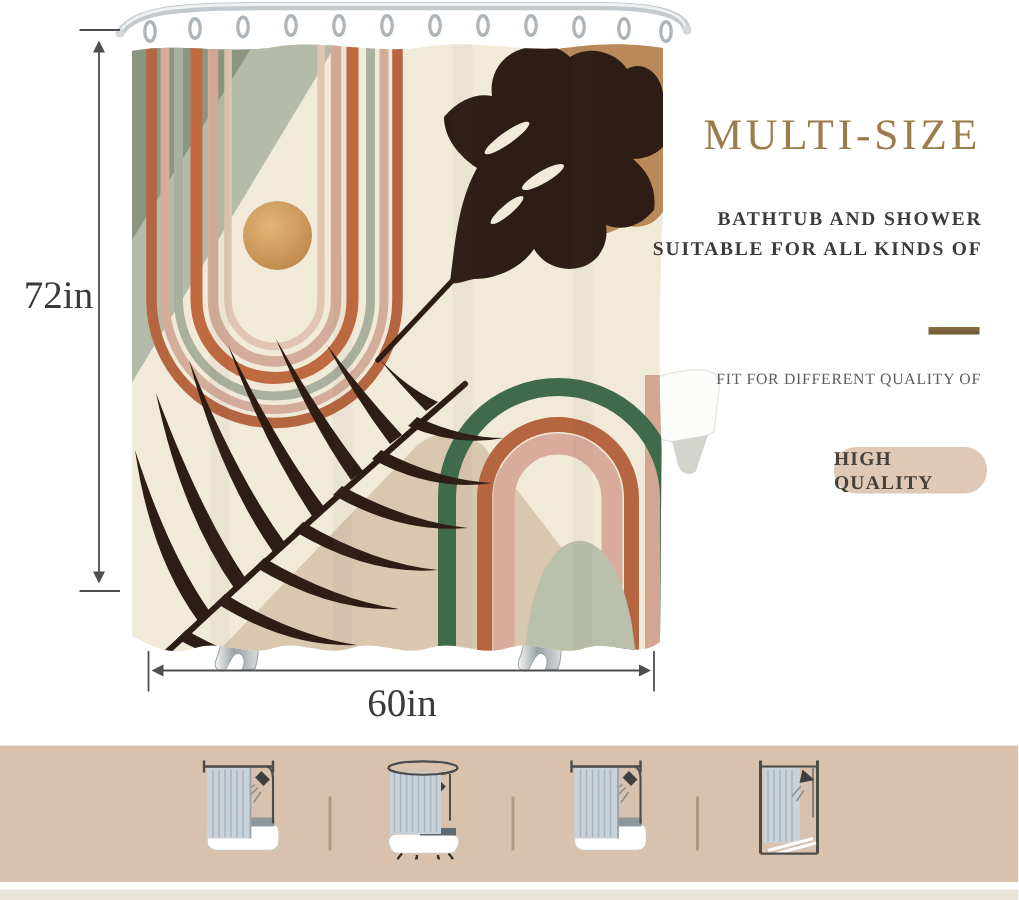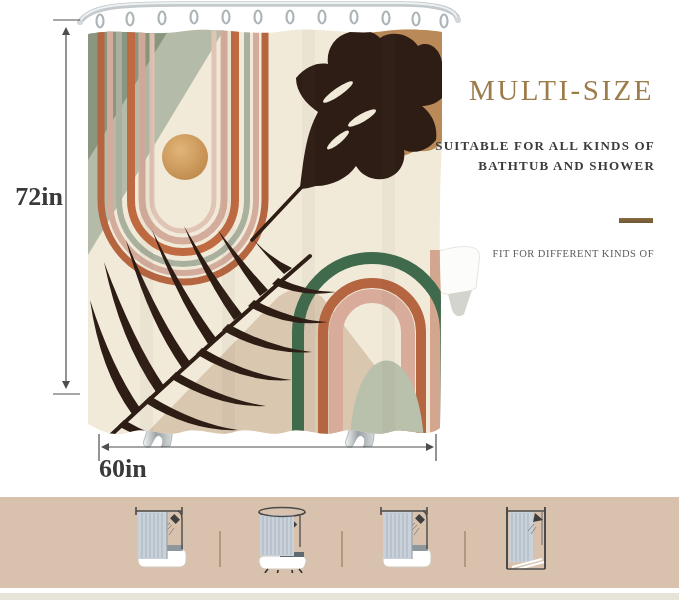--- a/index.html
+++ b/index.html
@@ -1,20 +1,20 @@
 <!DOCTYPE html>
 <html style="--accent-gold: #9d7c4c; --text-dark: #3a3a3a; --text-gray: #5d5d5d; --badge-bg: #dfc8b6; --divider-gold: #8a6c42; --footer-bg: #d8c2ad; --footer-divider: #b3987f; --curtain-cream: #f1ead9; --terracotta: #b5653f; --dusty-pink: #d4ac9c; --sage: #a9b09d; --dark-green: #3f6a4c; --leaf-brown: #2e1d15; --sun-gold: #c9955a; --tan-leaf: #b98a58;"><head>
 <meta charset="utf-8">
 <style>
   html,body{margin:0;padding:0;background:#fff;}
   .stage{position:relative;width:679px;height:600px;background:#ffffff;overflow:hidden;
          font-family:"Liberation Serif", serif;}
-  .dim{position:absolute;color:#3a3a3a;font-size:26px;font-weight:bold;}
+  .dim{position:absolute;color:#3a3a3a;font-size:26px;}
   .dim-h{left:13px;top:182px;width:52px;text-align:center;}
-  .dim-w{left:99px;top:454px;width:338px;text-align:left;}
+  .dim-w{left:99px;top:454px;width:338px;text-align:center;}
   .panel-title{position:absolute;right:25px;top:74px;font-size:29px;font-weight:400;
                letter-spacing:2.5px;color:var(--accent-gold,#9d7c4c);white-space:nowrap;}
   .panel-sub{position:absolute;right:24px;top:136px;text-align:right;font-size:13px;
              font-weight:700;letter-spacing:1.2px;line-height:20px;color:#3b3b3b;white-space:nowrap;}
   .panel-divider{position:absolute;right:26px;top:218px;width:34px;height:5px;
                  background:linear-gradient(var(--divider-gold,#8a6c42),#6f5533);}
   .panel-note{position:absolute;right:25px;top:245px;text-align:right;font-size:10.5px;
               letter-spacing:0.5px;line-height:18px;color:#5d5d5d;white-space:nowrap;}
   .badge{position:absolute;right:21px;top:298px;width:102px;height:31px;border-radius:15px;
          background:var(--badge-bg,#dfc8b6);display:flex;align-items:center;justify-content:center;
@@ -157,27 +157,28 @@
       <path d="M99,434 V461 M106,447 H429 M436,434 V461" fill="none"></path>
       <path d="M101,447 l8,-4 v8 Z M434,447 l-8,-4 v8 Z" fill="#4e4e4e" stroke="none"></path>
     </g>
   </svg>
 
   <div class="dim dim-h">72in</div>
   <div class="dim dim-w">60in</div>
 
   <div class="panel-title">MULTI-SIZE</div>
   <div class="panel-sub">
+    <div>BATHTUB AND SHOWER</div>
     <div>SUITABLE FOR ALL KINDS OF</div>
-    <div>BATHTUB AND SHOWER</div>
   </div>
   <div class="panel-divider"></div>
   <div class="panel-note">
-    <div>FIT FOR DIFFERENT KINDS OF</div>
+    <div>FIT FOR DIFFERENT QUALITY OF</div>
   </div>
+  <div class="badge">HIGH QUALITY</div>
 
   <div class="footer">
     <svg width="0" height="0" style="position:absolute">
       <defs>
         <g id="sym-tub">
           <path d="M10,46 h40 a5,5 0 0 1 5,5 v7 a6,6 0 0 1 -6,6 h-36 a6,6 0 0 1 -6,-6 v-7 a5,5 0 0 1 5,-5" fill="#ffffff" stroke="#cfc8bb" stroke-width="1"></path>
           <rect x="34" y="42" width="18" height="6" rx="1" fill="#8e979c"></rect>
           <path d="M5,4 V12 M51,4 V12 M5,8 H51" fill="none" stroke="#4b4b4b" stroke-width="1.6"></path>
           <path d="M47,8 C50,9 51,12 51,16 L51,46" fill="none" stroke="#4b4b4b" stroke-width="1.4"></path>
           <rect x="40" y="13" width="8" height="6" fill="#3f3f3f" transform="rotate(45 44 16)"></rect>

